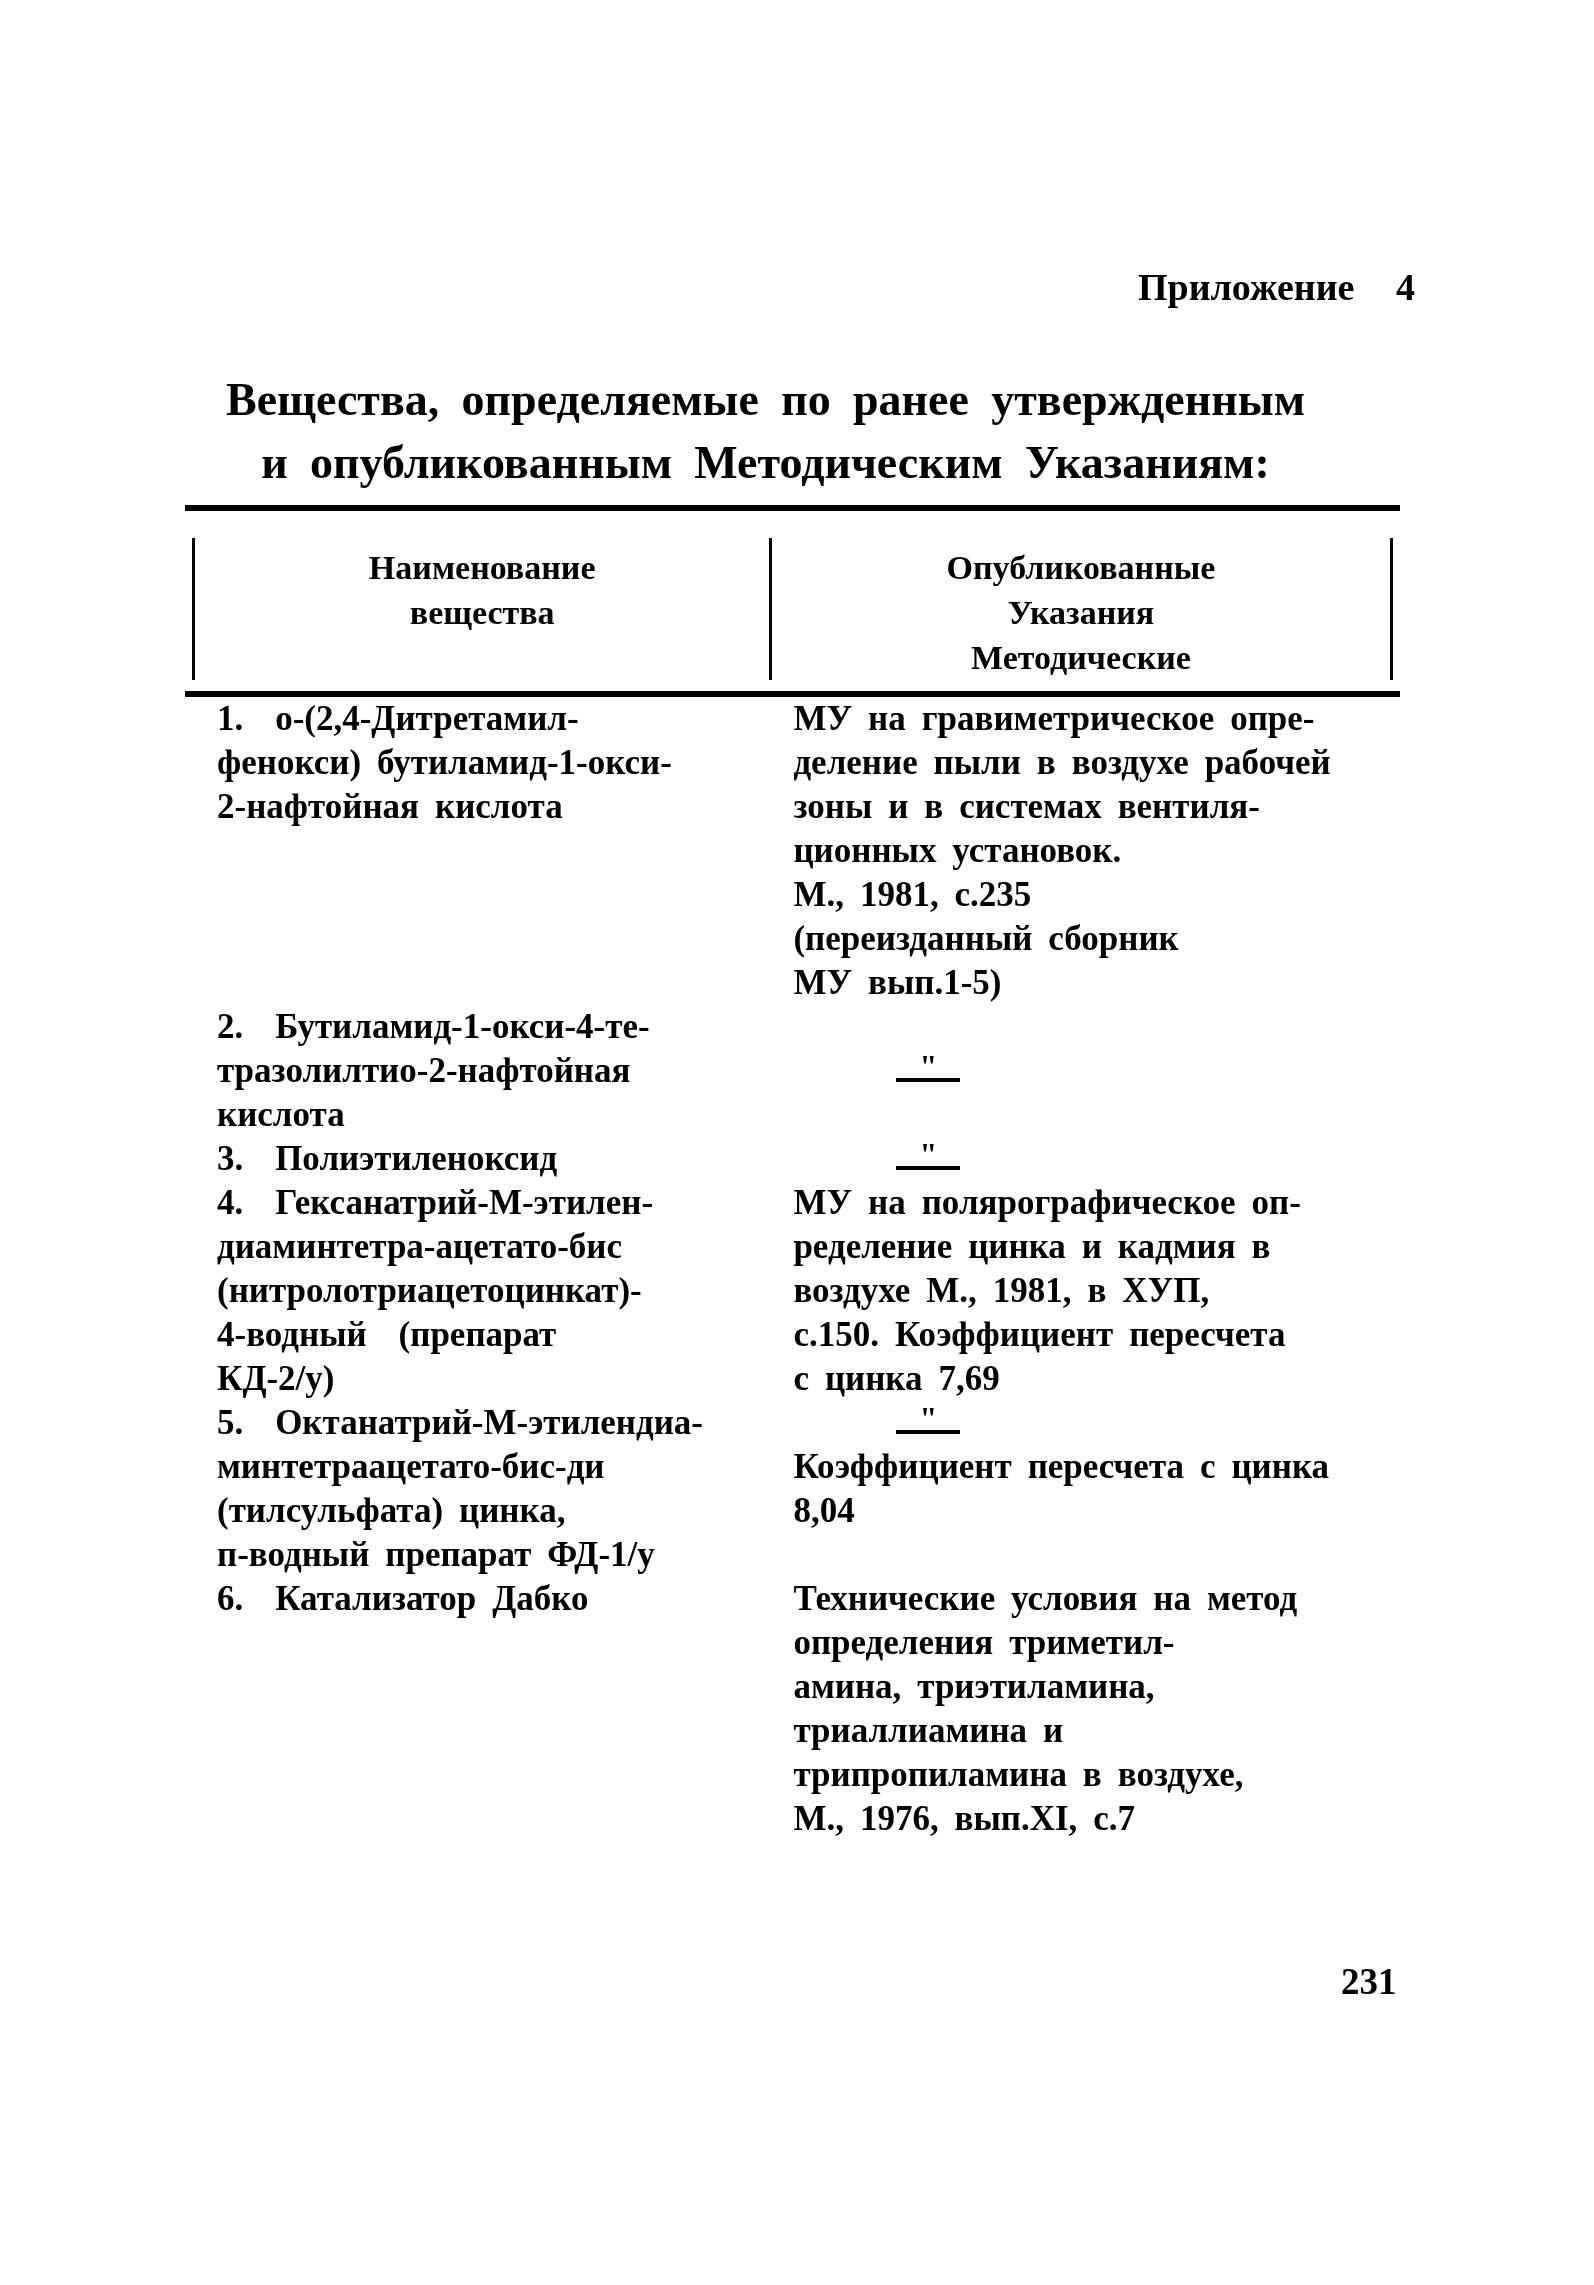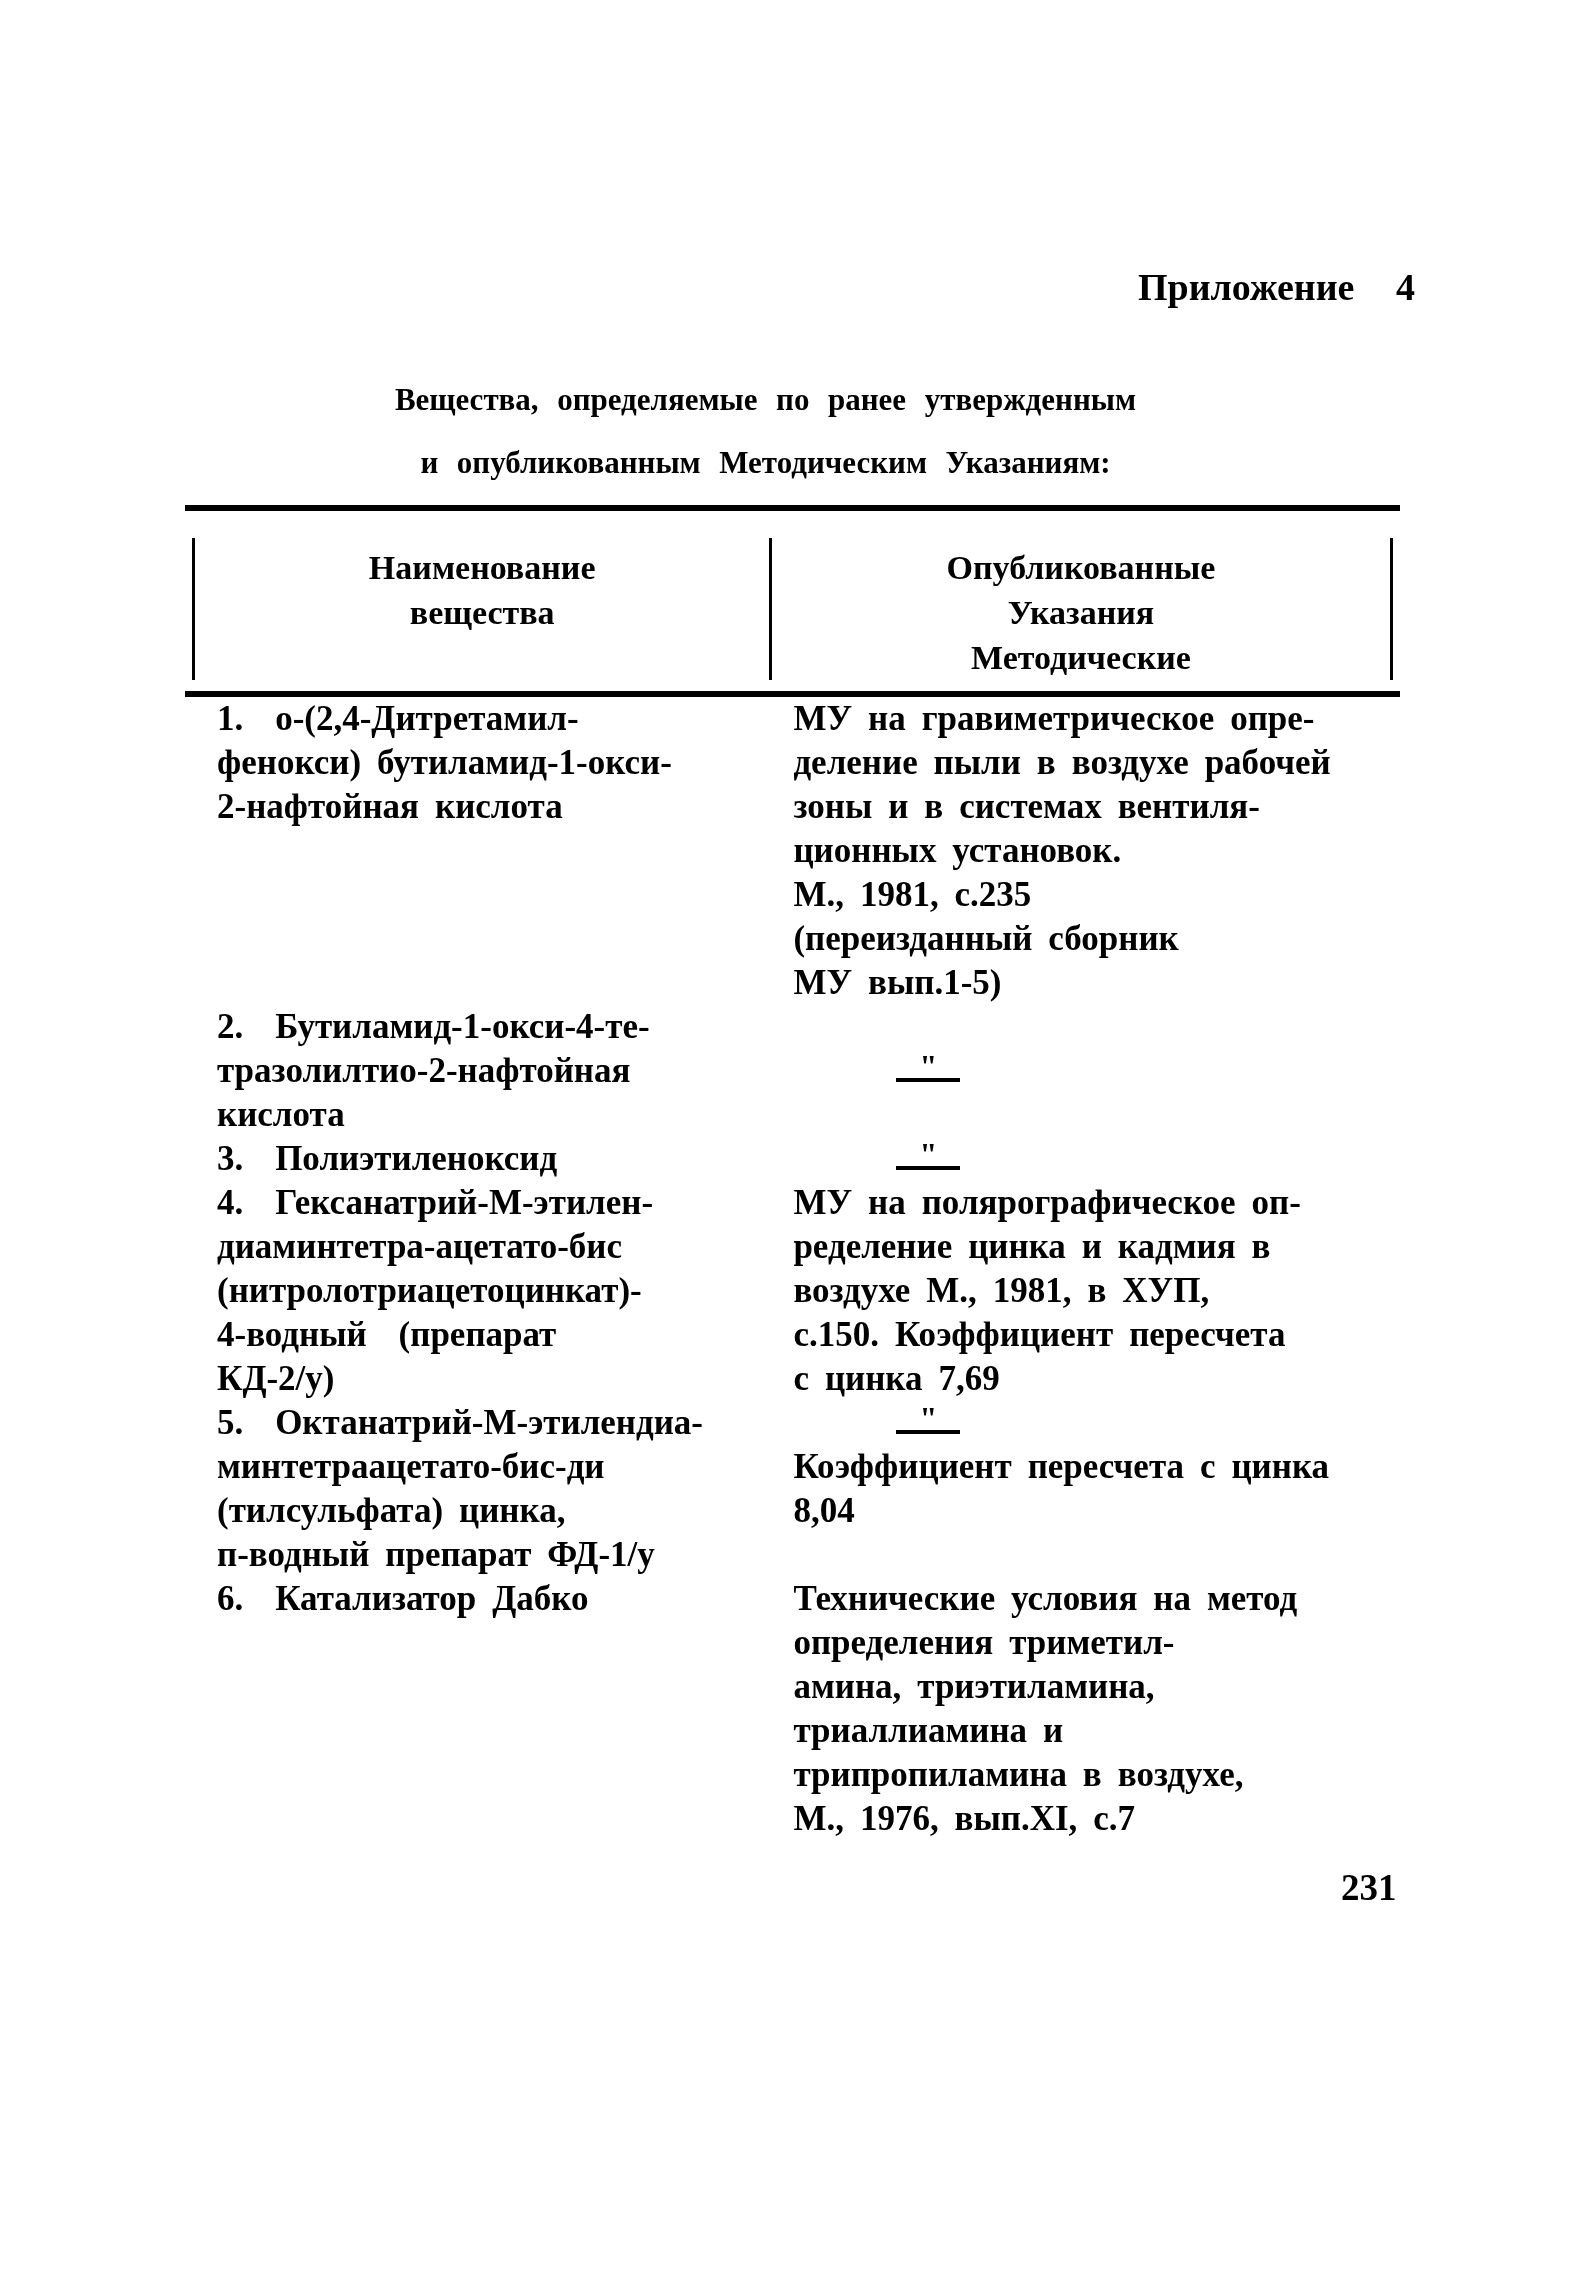--- a/index.html
+++ b/index.html
@@ -19,21 +19,21 @@
     text-align: right;
     font-size: 38px;
     line-height: 43px;
     word-spacing: 32px;
   }
 
   .doc-title {
     margin: 59px 0 0 185px;
     width: 1161px;
     text-align: center;
-    font-size: 31px;
+    font-size: 46px;
     line-height: 63px;
     word-spacing: 10.8px;
   }
 
   .subst-table { margin: 10.8px 0 0 185px; width: 1215px; }
 
   .thead {
     border-top: 6.3px solid #000;
     border-bottom: 6.3px solid #000;
   }
@@ -77,21 +77,21 @@
     top: 27px;
     width: 32px; height: 4.5px;
     background: #000;
   }
   .ditto .dash.d1 { left: 0; }
   .ditto .dash.d2 { right: 0; }
 
   .page-number {
     position: absolute;
     left: 1341px;
-    top: 1866px;
+    top: 1960px;
     font-size: 37px;
   }
 </style>
 </head>
 <body>
 
 <div class="page">
 
   <div class="appendix">Приложение 4</div>
 

